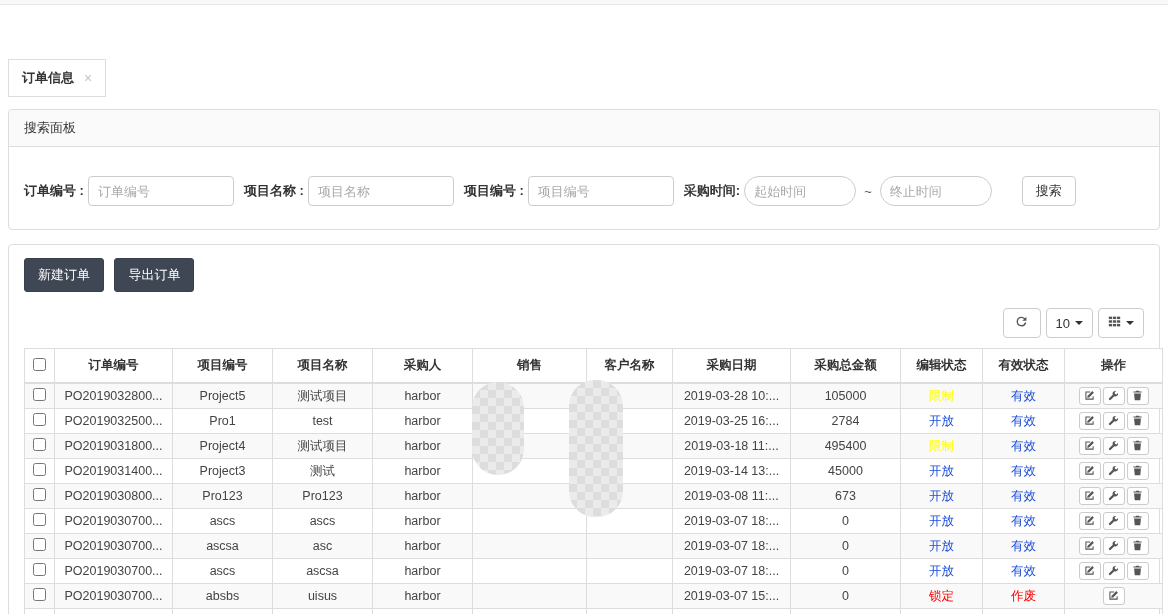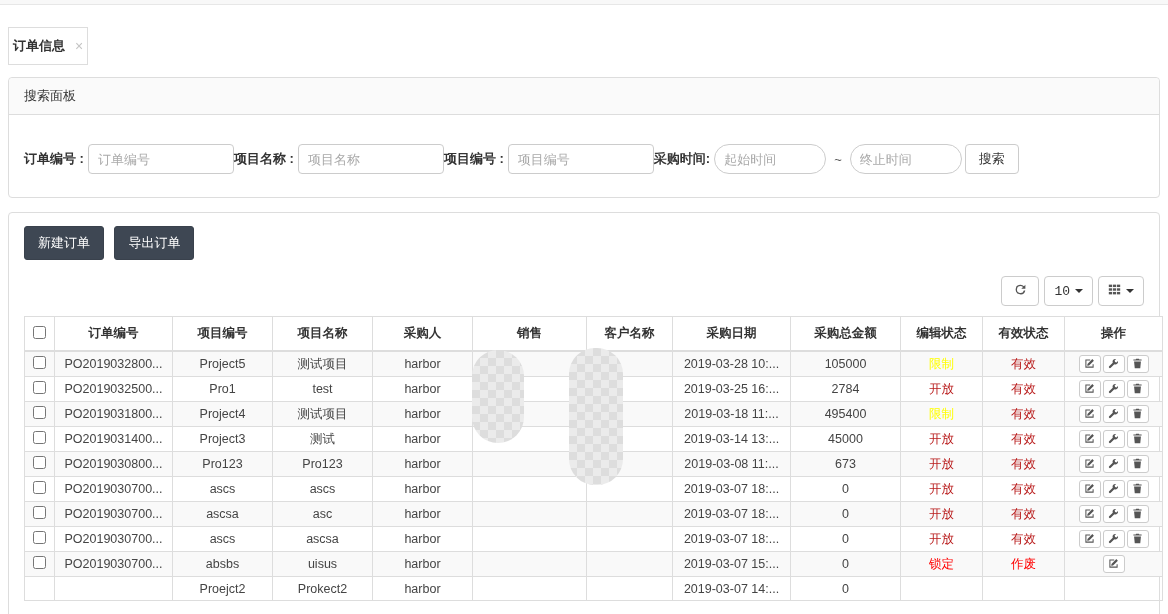--- a/index.html
+++ b/index.html
@@ -5,66 +5,66 @@
   * { box-sizing: border-box; margin: 0; padding: 0; }
   body { font-family: "Liberation Sans", "DejaVu Sans", sans-serif; background: #fff; }
   .page { width: 1168px; height: 614px; background: #fff; overflow: hidden; position: relative; }
 
   
   .topbar { height: 5px; background: #f8f8f8; border-bottom: 1px solid #e7e7e7; }
 
   
   .tabs { margin: 22px 0 0 8px; }
   .tab { display: inline-flex; align-items: center; gap: 10px; background: #fff;
-         border: 1px solid #ddd; padding: 9px 4px; font-size: 13px; font-weight: bold; color: #333; cursor: pointer; }
+         border: 1px solid #ddd; padding: 9px 13px; font-size: 13px; font-weight: bold; color: #333; cursor: pointer; margin-top: 32px; }
   .tab .close-x { color: #c4c4c4; font-weight: normal; font-size: 14px; line-height: 10px; }
 
   
   .panel { margin: 12px 8px 0 8px; border: 1px solid #ddd; border-radius: 4px; background: #fff; }
   .panel-heading { padding: 9px 15px; background: #fafafa; border-bottom: 1px solid #ddd;
                    font-size: 13px; color: #333; border-radius: 4px 4px 0 0; }
 
   
   .search-body { padding: 29px 15px 23px 15px; display: flex; align-items: center; font-size: 13px; }
   .f-label { font-weight: bold; color: #333; white-space: nowrap; }
-  .f-label.gap { margin-left: 0; }
+  .f-label.gap { margin-left: 10px; }
   .txt { height: 30px; width: 146px; border: 1px solid #ccc; border-radius: 4px; padding: 5px 9px;
          font-size: 13px; color: #333; margin-left: 4px; outline: none; font-family: inherit; }
   .txt::placeholder { color: #a9a9a9; }
   .txt.time { width: 112px; border-radius: 15px; }
   .tilde { margin: 0 4px 0 8px; color: #555; }
   .btn-default { height: 30px; padding: 5px 13px; background: #fff; border: 1px solid #ccc; border-radius: 4px;
                  font-size: 13px; color: #333; cursor: pointer; font-family: inherit; }
-  .search-btn { margin-left: 3px; font-family: Liberation Mono, monospace; }
+  .search-btn { margin-left: 30px; font-family: Liberation Mono, monospace; }
 
   
   .list-panel { margin-top: 14px; }
   .list-body { padding: 13px 15px 24px 15px; }
   .btn-dark { background: #3e4753; color: #fff; border: 1px solid #39414c; border-radius: 3px;
               padding: 7px 13px; font-size: 13px; cursor: pointer; margin-right: 6px; font-family: inherit; }
   .toolbar-row { display: flex; justify-content: flex-end; align-items: center; margin-top: 16px; }
   .tool-btn { height: 30px; min-width: 38px; background: #fff; border: 1px solid #ccc; border-radius: 4px;
               display: inline-flex; align-items: center; justify-content: center; gap: 5px;
-              font-size: 13px; color: #333; cursor: pointer; margin-left: 5px; padding: 0 9px; font-family: Liberation Mono, monospace; }
+              font-size: 13px; color: #333; cursor: pointer; margin-left: 5px; padding: 0 9px; font-family: Liberation Sans, sans-serif; }
   .caret { display: inline-block; width: 0; height: 0; border-left: 4px solid transparent;
            border-right: 4px solid transparent; border-top: 4px solid #333; }
 
   
   .table-wrap { position: relative; margin-top: 10px; }
   table.grid { width: 100%; border-collapse: collapse; table-layout: fixed; }
   table.grid th, table.grid td { border: 1px solid #ddd; text-align: center; font-size: 12.5px;
                                  color: #333; overflow: hidden; white-space: nowrap; }
   table.grid th { padding: 8px 4px; font-weight: bold; background: #fff; border-bottom: 2px solid #ddd; }
   table.grid td { padding: 3px 4px; height: 24px; color: #444; }
   table.grid tbody tr:nth-child(odd) { background: #f9f9f9; }
   th.c-check, td.c-check { width: 30px; }
   .c2 { width: 118px; } .c3 { width: 100px; } .c4 { width: 100px; } .c5 { width: 100px; }
   .c6 { width: 114px; } .c7 { width: 86px; } .c8 { width: 118px; } .c9 { width: 110px; }
   .c10 { width: 82px; } .c11 { width: 82px; } .c12 { width: 98px; }
-  .st-yellow { color: #ffff00; } .st-green { color: #b91c1c; } .st-red { color: #ff0000; }
+  .st-yellow { color: #ffff00; } .st-green { color: #1d4ed8; } .st-red { color: #ff0000; }
   .op-btn { display: inline-flex; align-items: center; justify-content: center; width: 22px; height: 18px;
             background: #fff; border: 1px solid #ccc; border-radius: 3px; margin: 0 1px; cursor: pointer; padding: 0; }
   .ellip { overflow: hidden; text-overflow: ellipsis; }
 
   
   .blur-blob { position: absolute; border-radius: 26px;
     background-color: #ebebeb;
     background-image:
       linear-gradient(45deg, rgba(0,0,0,0.06) 25%, transparent 25%, transparent 75%, rgba(0,0,0,0.06) 75%),
       linear-gradient(45deg, rgba(0,0,0,0.06) 25%, transparent 25%, transparent 75%, rgba(0,0,0,0.06) 75%);

